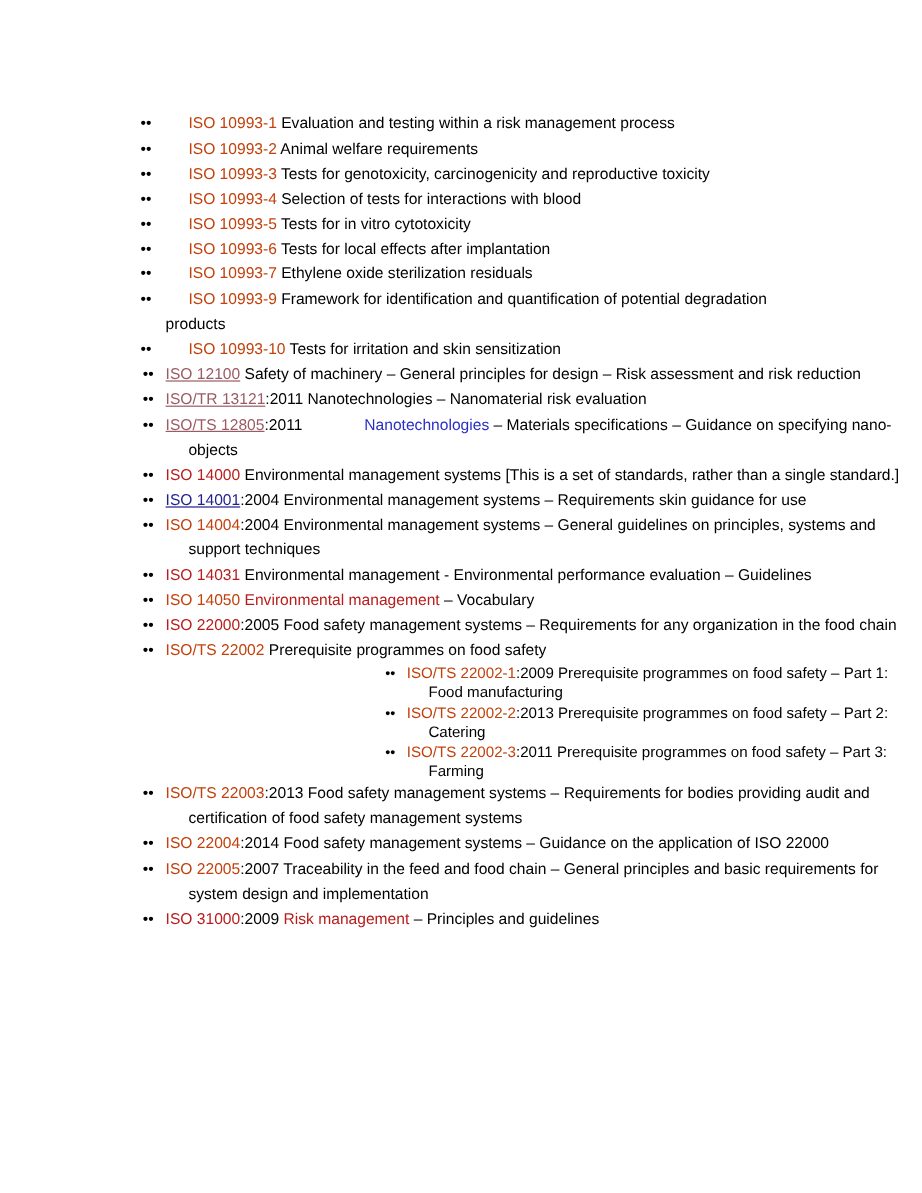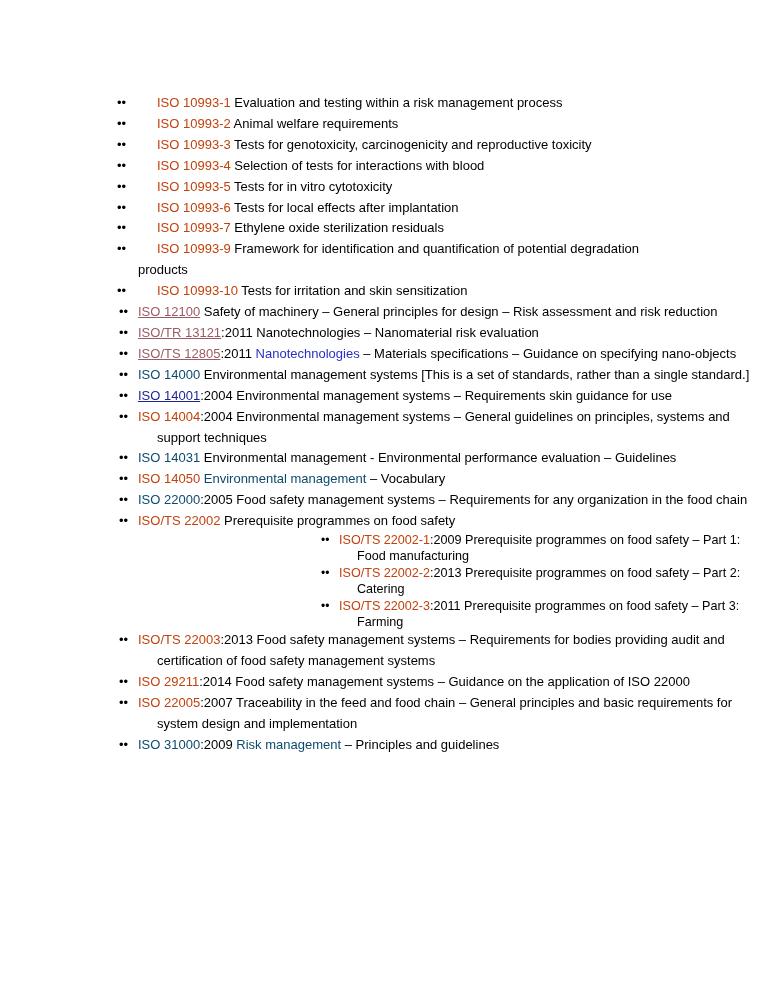--- a/index.html
+++ b/index.html
@@ -87,23 +87,23 @@
   p.cont {
     margin: 0;
     padding: 0 16px 0 138px;
     font-size: 13.0px;
     line-height: 20.9px;
   }
 
   
   .t-maroon      { color: #c2410c; text-align: right; }
   .t-maroon-u    { color: #9b5b64; text-decoration: underline; }
-  .t-blue        { color: #0c4a6e; }
+  .t-blue        { color: #b91c1c; }
   .t-blue-u      { color: #1f1f8f; text-decoration: underline; }
-  .t-blue2       { color: #2a2fc4; }
+  .t-blue2       { color: #2a2fc4; margin-left: 48px; }
   .t-plain       { color: #000000; }
   .t-italic      { }
 
   .bullet::before { content: "\2022"; }
 </style>
 </head>
 <body>
 
 <div id="page">
   <div id="doc-body">
@@ -130,18 +130,18 @@
         <li class="item"><span class="bullet">•</span><span class="t-maroon">ISO 14004</span><span class="t-plain">:2004 Environmental management systems – General guidelines on principles, systems and support techniques</span></li>
         <li class="item"><span class="bullet">•</span><span class="t-blue">ISO 14031</span><span class="t-plain"> Environmental management - Environmental performance evaluation – Guidelines</span></li>
         <li class="item"><span class="bullet">•</span><span class="t-maroon">ISO 14050</span><span class="t-plain"> </span><span class="t-blue">Environmental management</span><span class="t-plain"> – Vocabulary</span></li>
         <li class="item"><span class="bullet">•</span><span class="t-blue">ISO 22000</span><span class="t-plain">:2005 Food safety management systems – Requirements for any organization in the food chain</span></li>
         <li class="item"><span class="bullet">•</span><span class="t-maroon">ISO/TS 22002</span><span class="t-plain"> Prerequisite programmes on food safety</span><ul class="lvl lvl3">
             <li class="item"><span class="bullet">•</span><span class="t-maroon">ISO/TS 22002-1</span><span class="t-plain">:2009 Prerequisite programmes on food safety – Part 1: Food manufacturing</span></li>
             <li class="item"><span class="bullet">•</span><span class="t-maroon">ISO/TS 22002-2</span><span class="t-plain">:2013 Prerequisite programmes on food safety – Part 2: Catering</span></li>
             <li class="item"><span class="bullet">•</span><span class="t-maroon">ISO/TS 22002-3</span><span class="t-plain">:2011 Prerequisite programmes on food safety – Part 3: Farming</span></li>
           </ul></li>
         <li class="item"><span class="bullet">•</span><span class="t-maroon">ISO/TS 22003</span><span class="t-plain">:2013 Food safety management systems – Requirements for bodies providing audit and certification of food safety management systems</span></li>
-        <li class="item"><span class="bullet">•</span><span class="t-maroon">ISO 29211</span><span class="t-plain">:2014 Food safety management systems – Guidance on the application of ISO 22000</span></li>
+        <li class="item"><span class="bullet">•</span><span class="t-maroon">ISO 22004</span><span class="t-plain">:2014 Food safety management systems – Guidance on the application of ISO 22000</span></li>
         <li class="item"><span class="bullet">•</span><span class="t-maroon">ISO 22005</span><span class="t-plain">:2007 Traceability in the feed and food chain – General principles and basic requirements for system design and implementation</span></li>
         <li class="item"><span class="bullet">•</span><span class="t-blue">ISO 31000</span><span class="t-plain">:2009 </span><span class="t-blue">Risk management</span><span class="t-plain"> – Principles and guidelines</span></li>
       </ul>
     </div>
 </div>
 
 </body></html>

